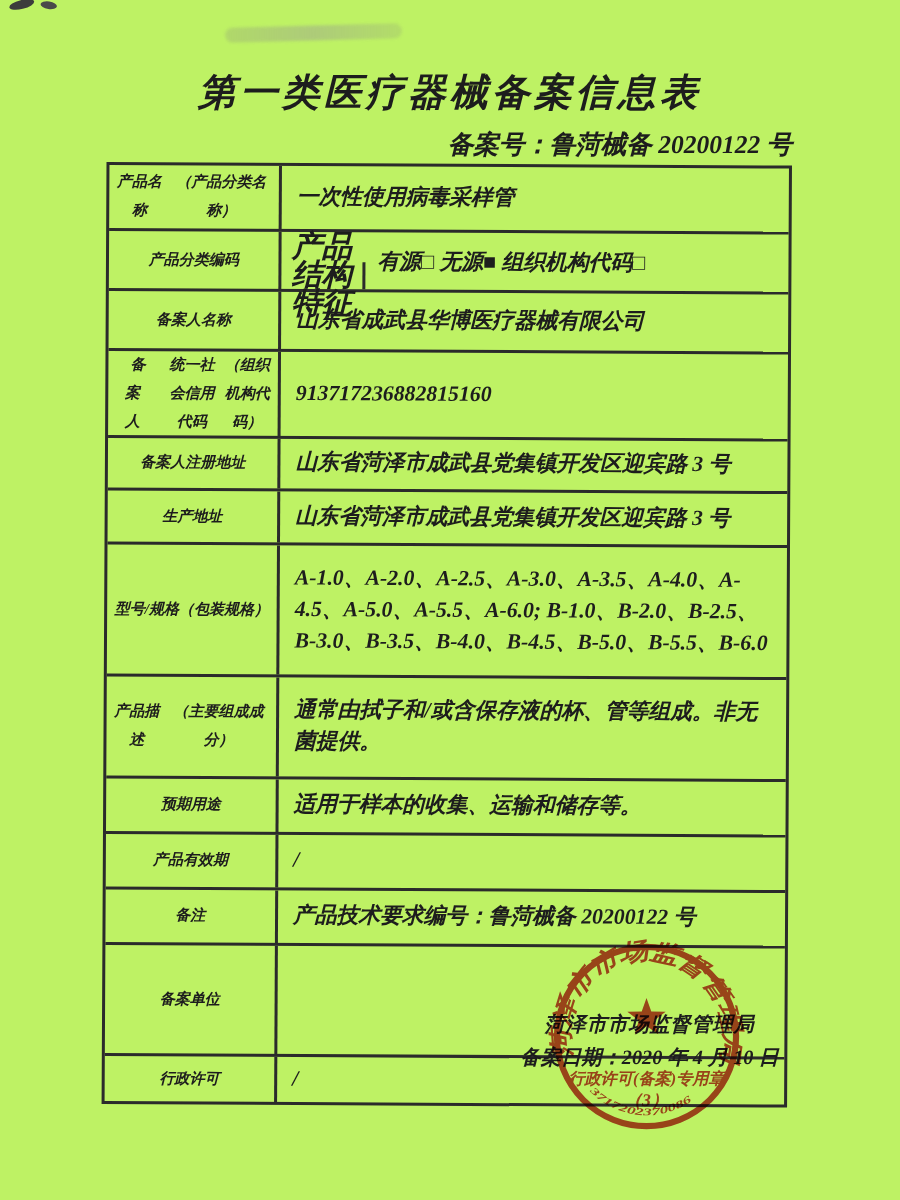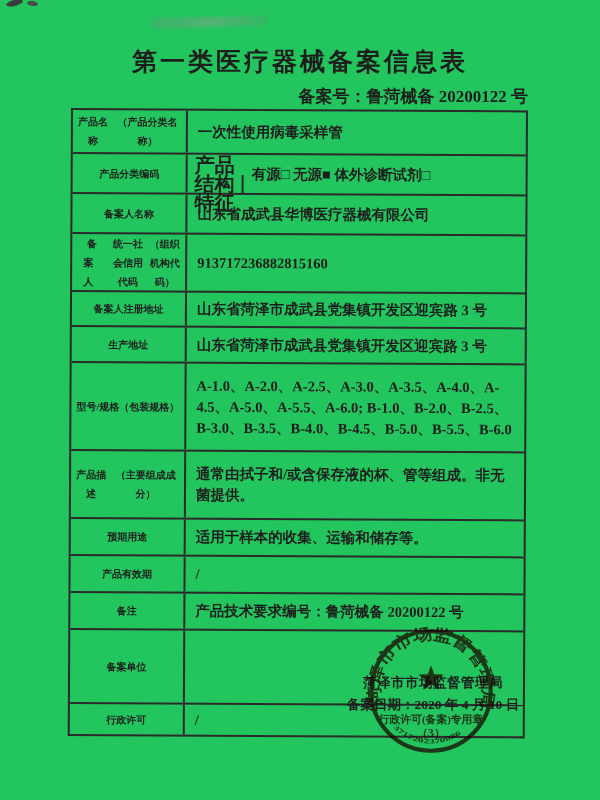--- a/index.html
+++ b/index.html
@@ -1,21 +1,22 @@
 <!DOCTYPE html>
 <html><head>
 <meta charset="utf-8">
 <style>
   :root{ --line:#2b2b2b; --ink:#1d1d1d; }
   html,body{ margin:0; padding:0; }
   .page{
     position:relative; width:600px; height:800px; overflow:hidden;
-    background:#22c55e; color:var(--ink);
+    background:#bef264; color:var(--ink);
     font-family:"Liberation Serif","DejaVu Serif",serif;
     font-weight:600;
+    font-style:italic;
   }
   
   .blob1{ position:absolute; left:6px; top:0; width:17px; height:6px; background:#3c3c3c; border-radius:50%; transform:rotate(-14deg); }
   .blob2{ position:absolute; left:27px; top:1px; width:11px; height:5px; background:#4a4a4a; border-radius:50%; transform:rotate(8deg); }
   .smudge{ position:absolute; left:150px; top:17px; width:118px; height:10px; border-radius:5px;
     background:linear-gradient(90deg, rgba(125,125,125,.22), rgba(150,150,150,.42), rgba(125,125,125,.18));
     filter:blur(1px); transform:rotate(-1.5deg); }
 
   .doc-title{ position:absolute; top:45px; left:0; width:100%; margin:0;
     text-align:center; font-size:25px; font-weight:700; letter-spacing:3px; }
@@ -75,21 +76,21 @@
     </div>
 
     <div class="row r2">
       <div class="cl">
         <span>产品分类编码</span>
       </div>
       <div class="c3">
         <span>产品结构特征</span>
       </div>
       <div class="c4">
-        <span>有源□ 无源■ 体外诊断试剂□</span>
+        <span>有源□ 无源■ 组织机构代码□</span>
       </div>
     </div>
 
     <div class="row r3">
       <div class="cl">
         <span>备案人名称</span>
       </div>
       <div class="cv">
         <span>山东省成武县华博医疗器械有限公司</span>
       </div>

